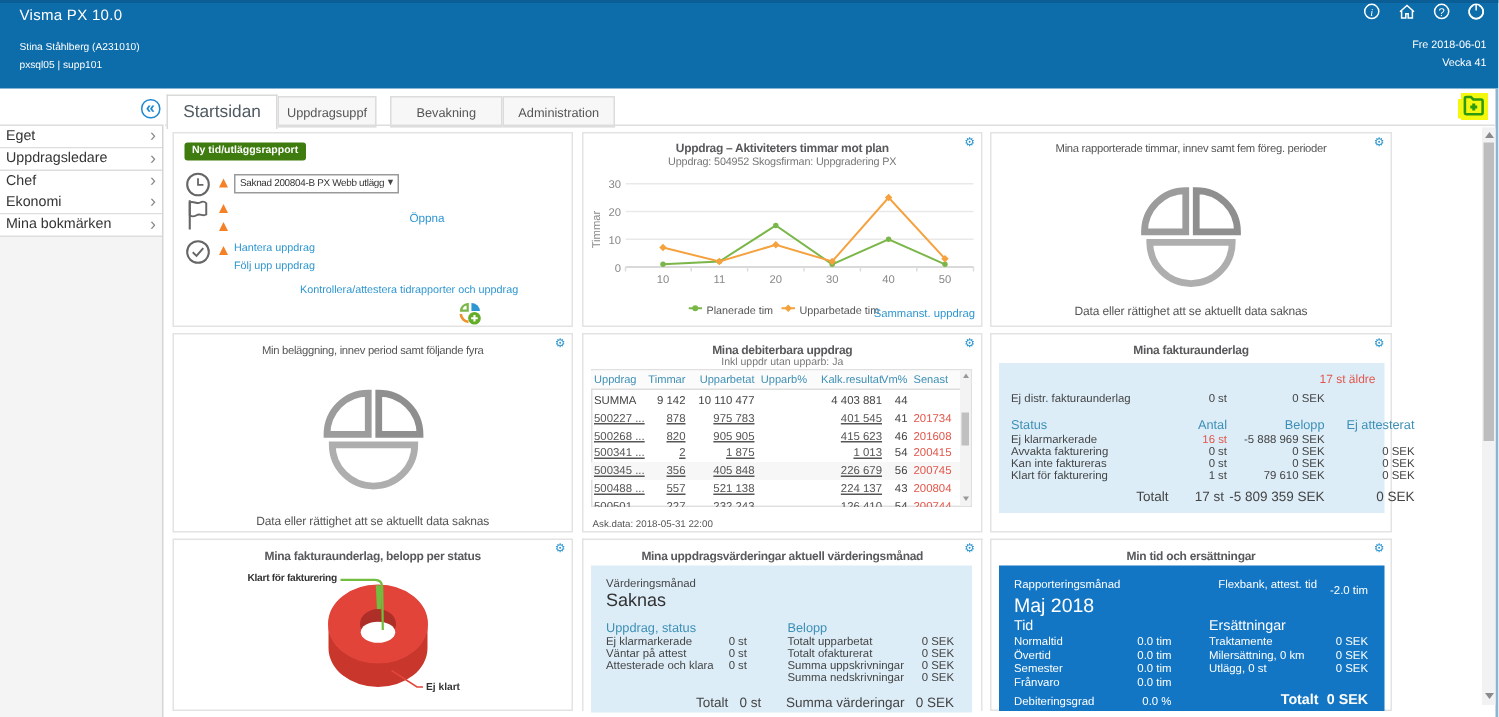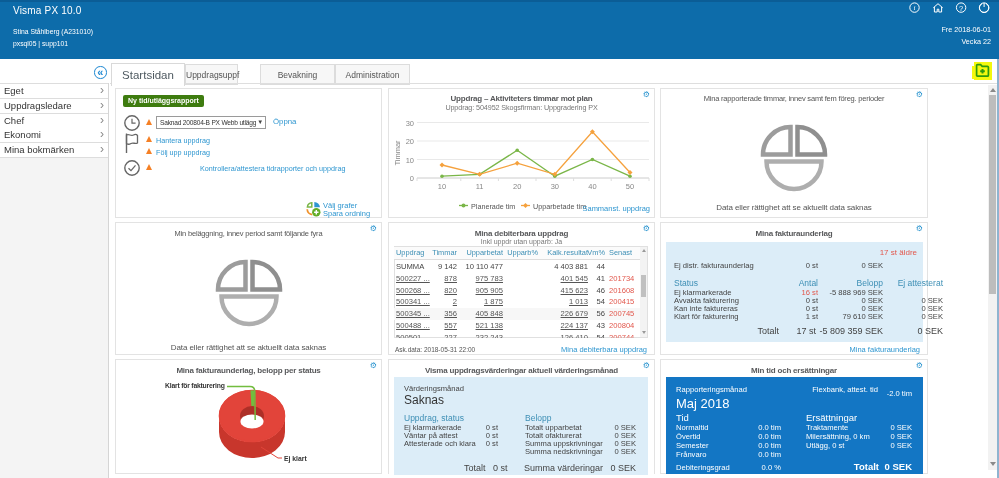--- a/index.html
+++ b/index.html
@@ -2,21 +2,21 @@
 <html><head>
 <meta charset="utf-8">
 <style>
 * { margin:0; padding:0; box-sizing:border-box; }
 html,body { width:999px; height:478px; overflow:hidden; }
 body { font-family:"Liberation Sans",sans-serif; position:relative; background:#fff; color:#444; }
 .abs { position:absolute; }
 .panel { position:absolute; background:#fff; border:1px solid #e3e3e3; }
 .ptitle { position:absolute; left:0; right:0; text-align:center; font-weight:bold; font-size:8px; letter-spacing:-0.2px; color:#58595b; }
 .gear { position:absolute; font-size:8px; color:#2e96d0; }
-.link { color:#2e96d0; text-decoration:none; }
+.link { color:#2e96d0; text-decoration:none;margin-top:24px; }
 .warn { display:inline-block; width:0; height:0; border-left:3.6px solid transparent; border-right:3.6px solid transparent; border-bottom:6.6px solid #f58025; position:relative; }
 </style>
 </head>
 <body>
 
 <div class="abs" style="left:0;top:0;width:999px;height:59px;background:#0d6caa;">
   <div class="abs" style="left:0;top:0;width:999px;height:2px;background:#0b5d96;"></div>
   <div class="abs" style="left:13px;top:4.5px;font-size:10px;letter-spacing:0.2px;color:#fff;">Visma PX 10.0</div>
   <div class="abs" style="left:13px;top:28px;font-size:6.8px;color:#fff;">Stina Ståhlberg (A231010)</div>
   <div class="abs" style="left:13px;top:39.5px;font-size:6.8px;color:#fff;">pxsql05 | supp101</div>
@@ -31,40 +31,40 @@
     <text x="52.1" y="8.6" font-size="7.5" fill="#fff" text-anchor="middle">?</text>
     <g stroke="#fff" fill="none" stroke-width="1">
       <path d="M24.3 5.8 L29 1.7 L33.7 5.8 M25.4 5 L25.4 10 L28.2 10 L28.2 7.2 L29.8 7.2 L29.8 10 L32.6 10 L32.6 5"></path>
     </g>
     <g stroke="#fff" fill="none" stroke-width="1">
       <path d="M73.2 1.6 A 4.7 4.7 0 1 0 77 1.6" fill="none"></path>
       <line x1="75.1" y1="0.8" x2="75.1" y2="5"></line>
     </g>
   </svg>
   <div class="abs" style="right:8px;top:25px;font-size:7.2px;color:#fff;">Fre 2018-06-01</div>
-  <div class="abs" style="right:8px;top:36.5px;font-size:7.2px;color:#fff;">Vecka 22</div>
+  <div class="abs" style="right:8px;top:36.5px;font-size:7.2px;color:#fff;">Vecka 41</div>
 </div>
 
 <div class="abs" style="left:997px;top:59px;width:2px;height:419px;background:#8fb4d0;"></div>
 <div class="abs" style="left:988px;top:85px;width:9px;height:385px;background:#f2f2f2;">
   <div class="abs" style="left:2px;top:3px;width:0;height:0;border-left:3px solid transparent;border-right:3px solid transparent;border-bottom:4px solid #8a8a8a;"></div>
   <div class="abs" style="left:1px;top:10px;width:7px;height:199px;background:#bdbdbd;"></div>
   <div class="abs" style="left:2px;top:377px;width:0;height:0;border-left:3px solid transparent;border-right:3px solid transparent;border-top:4px solid #8a8a8a;"></div>
 </div>
 
 <div class="abs" style="left:974px;top:62px;width:18px;height:18px;background:#f4f80e;"></div>
 <div class="abs" style="left:972px;top:66px;width:4px;height:13px;background:#f4f80e;"></div>
 <svg class="abs" style="left:974px;top:62px;" width="18" height="18" viewBox="0 0 18 18">
   <path d="M2.6 13.2 L2.6 3.6 Q2.6 2.6 3.6 2.6 L6.6 2.6 L8.2 4.3 L13.4 4.3 Q14.4 4.3 14.4 5.3 L14.4 13.2 Q14.4 14.2 13.4 14.2 L3.6 14.2 Q2.6 14.2 2.6 13.2 Z" fill="none" stroke="#2d9a0f" stroke-width="1.7"></path>
   <path d="M8.5 7 L8.5 11.6 M6.2 9.3 L10.8 9.3" stroke="#2d9a0f" stroke-width="2"></path>
 </svg>
 
 <div class="abs" style="left:94px;top:66px;width:12.5px;height:12.5px;border:1.3px solid #1e88d2;border-radius:50%;color:#1e88d2;font-size:11px;font-weight:bold;line-height:10px;text-align:center;">«</div>
 <div class="abs" style="left:111px;top:63px;width:74px;height:23px;background:#fff;border:1px solid #d9d9d9;border-bottom:none;color:#4f5a61;font-size:11.5px;text-align:center;line-height:23px;z-index:3;">Startsidan</div>
-<div class="abs" style="left:185px;top:64px;width:53px;height:21px;background:#f7f7f7;border:1px solid #dcdcdc;color:#555;font-size:8.5px;text-align:center;line-height:20px;">Uppdragsuppf</div>
+<div class="abs" style="left:185px;top:64px;width:66px;height:21px;background:#f7f7f7;border:1px solid #dcdcdc;color:#555;font-size:8.5px;text-align:center;line-height:20px;">Uppdragsuppf</div>
 <div class="abs" style="left:260px;top:64px;width:75px;height:21px;background:#f7f7f7;border:1px solid #dcdcdc;color:#555;font-size:8.5px;text-align:center;line-height:20px;">Bevakning</div>
 <div class="abs" style="left:335px;top:64px;width:75px;height:21px;background:#f7f7f7;border:1px solid #dcdcdc;color:#555;font-size:8.5px;text-align:center;line-height:20px;">Administration</div>
 
 <div class="abs" style="left:110px;top:83px;width:887px;height:1px;background:#dedede;"></div>
 <div class="abs" style="left:112px;top:83px;width:72px;height:2px;background:#fff;"></div>
 
 <div class="abs" style="left:0;top:157px;width:108px;height:321px;background:#f4f4f4;"></div>
 <div class="abs" style="left:108px;top:83px;width:1px;height:395px;background:#d5d5d5;"></div>
 <style>
 .mitem { position:absolute; left:0; width:108px; height:15px; background:#fff; border-bottom:1px solid #ddd; font-size:9.5px; color:#333; line-height:14px; padding-left:4px; }
@@ -325,21 +325,21 @@
     <ellipse cx="136" cy="61.5" rx="11.5" ry="7" fill="#fff"></ellipse>
     <path d="M111 26.5 L134 26.5 Q 138.6 26.6 138.8 31 L139.2 60" fill="none" stroke="#72bd3f" stroke-width="1.5"></path>
     <path d="M145 87 L162 98 L166 98" fill="none" stroke="#e2453a" stroke-width="1"></path>
   </svg>
   <div class="abs" style="left:49px;top:22px;font-size:6.8px;font-weight:bold;letter-spacing:-0.2px;color:#333;">Klart för fakturering</div>
   <div class="abs" style="left:168px;top:95px;font-size:6.8px;font-weight:bold;color:#333;">Ej klart</div>
 </div>
 
 <div class="panel" style="left:388px;top:359px;width:267px;height:115px;border-bottom:none;">
   <div class="gear" style="right:4px;top:1px;">⚙</div>
-  <div class="ptitle" style="top:6px;">Visma uppdragsvärderingar aktuell värderingsmånad</div>
+  <div class="ptitle" style="top:6px;">Mina uppdragsvärderingar aktuell värderingsmånad</div>
   <style>
     .vrow { position:absolute; font-size:7.6px; color:#444; }
   </style>
   <div class="abs" style="left:5px;top:17px;width:254px;height:98px;background:#dcedf8;">
     <div class="vrow" style="left:10px;top:7px;">Värderingsmånad</div>
     <div class="vrow" style="left:10px;top:16px;font-size:12px;color:#333;">Saknas</div>
     <div class="vrow" style="left:10px;top:36px;color:#3d8fb5;font-size:8.5px;">Uppdrag, status</div>
     <div class="vrow" style="left:131px;top:36px;color:#3d8fb5;font-size:8.5px;">Belopp</div>
     <div class="vrow" style="left:10px;top:46px;">Ej klarmarkerade</div>
       <div class="vrow" style="right:150px;top:46px;">0 st</div>

